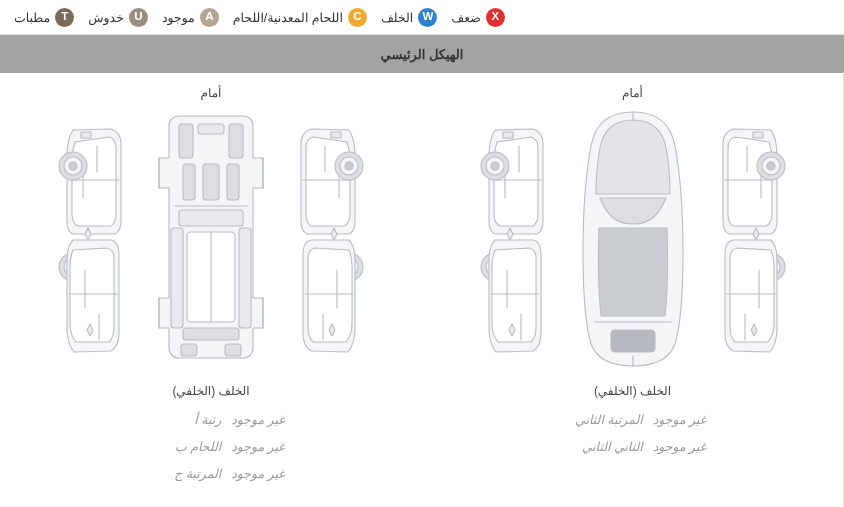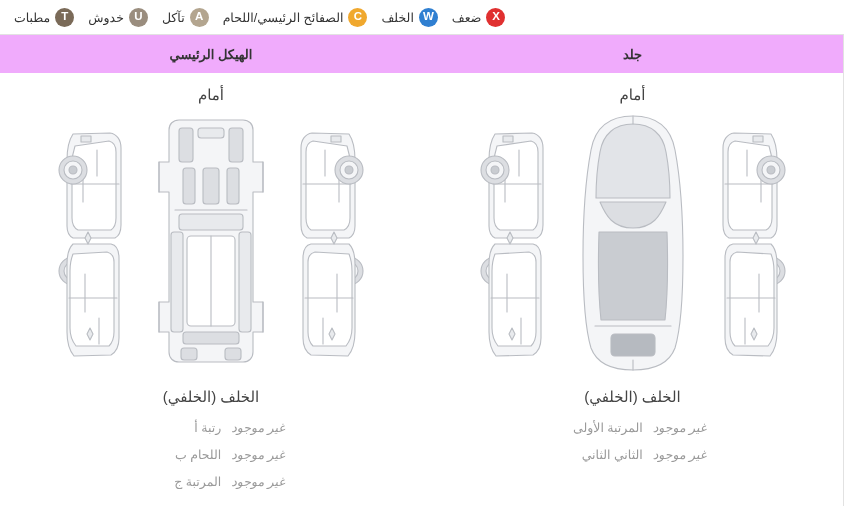--- a/index.html
+++ b/index.html
@@ -49,21 +49,21 @@
   
   .panels {
     display: flex;
     flex-direction: row;
     border-top: 1px solid #e2e2e2;
     border-bottom: 1px solid #e2e2e2;
     height: 38px;
   }
   .panel-head {
     flex: 1 1 50%;
-    background: #f0abfc;
+    background: #a3a3a3;
     display: flex;
     align-items: center;
     justify-content: center;
     font-size: 13px;
     font-weight: bold;
     color: #333;
     height: 38px;
   }
   .panel-head.left-border { border-right: 1px solid #e2e2e2; }
 
@@ -76,21 +76,21 @@
     flex: 1 1 50%;
     padding: 10px 0 0 0;
     position: relative;
     display: flex;
     flex-direction: column;
     align-items: center;
   }
   .panel-body.sep { border-right: 1px solid #e2e2e2; }
 
   .cap {
-    font-size: 15px;
+    font-size: 12px;
     color: #444;
     text-align: left;
     margin: 4px 0 0 0;
   }
   .cap.front { margin-bottom: 2px; }
   .cap.rear { margin-top: 14px; }
 
   .diagram { width: 400px; height: 268px; position: relative; }
   .diagram svg { display: block; width: 400px; height: 268px; }
 
@@ -104,59 +104,56 @@
   }
   .row {
     display: flex;
     flex-direction: row;
     justify-content: center;
     align-items: baseline;
     gap: 10px;
     font-size: 12.5px;
     color: #9a9a9a;
   }
-  .row .lbl { min-width: 84px; text-align: right; color:#9a9a9a; }
+  .row .lbl { min-width: 84px; text-align: right; color:#9a9a9a;font-style:italic; }
   .row .val { color: #9a9a9a; font-style: italic; }
 </style>
 </head>
 <body>
 
 <div class="page">
 
   <div class="legend">
     <div class="legend-item">
       <span class="legend-badge" style="background:#e03030">X</span>
       <span class="legend-label">ضعف</span>
     </div>
     <div class="legend-item">
       <span class="legend-badge" style="background:#2f7fd1">W</span>
       <span class="legend-label">الخلف</span>
     </div>
     <div class="legend-item">
       <span class="legend-badge" style="background:#f0a82e">C</span>
-      <span class="legend-label">الصفائح الرئيسي/اللحام</span>
+      <span class="legend-label">اللحام المعدنية/اللحام</span>
     </div>
     <div class="legend-item">
       <span class="legend-badge" style="background:#b3a58f">A</span>
-      <span class="legend-label">تآكل</span>
+      <span class="legend-label">موجود</span>
     </div>
     <div class="legend-item">
       <span class="legend-badge" style="background:#9a8d7e">U</span>
       <span class="legend-label">خدوش</span>
     </div>
     <div class="legend-item">
       <span class="legend-badge" style="background:#7a6a58">T</span>
       <span class="legend-label">مطبات</span>
     </div>
   </div>
 
   <div class="panels">
-    <div class="panel-head left-border">
-      <span>جلد</span>
-    </div>
     <div class="panel-head">
       <span>الهيكل الرئيسي</span>
     </div>
   </div>
 
   <div class="bodies">
 
     <div class="panel-body sep">
       <div class="cap front">أمام</div>
 
@@ -242,21 +239,21 @@
             </g>
           </g>
         </svg>
       </div>
 
       <div class="cap rear">الخلف (الخلفي)</div>
 
       <div class="rows">
         <div class="row">
           <span class="val">غير موجود</span>
-          <span class="lbl">المرتبة الأولى</span>
+          <span class="lbl">المرتبة الثاني</span>
         </div>
         <div class="row">
           <span class="val">غير موجود</span>
           <span class="lbl">الثاني الثاني</span>
         </div>
       </div>
     </div>
 
     <div class="panel-body">
       <div class="cap front">أمام</div>

